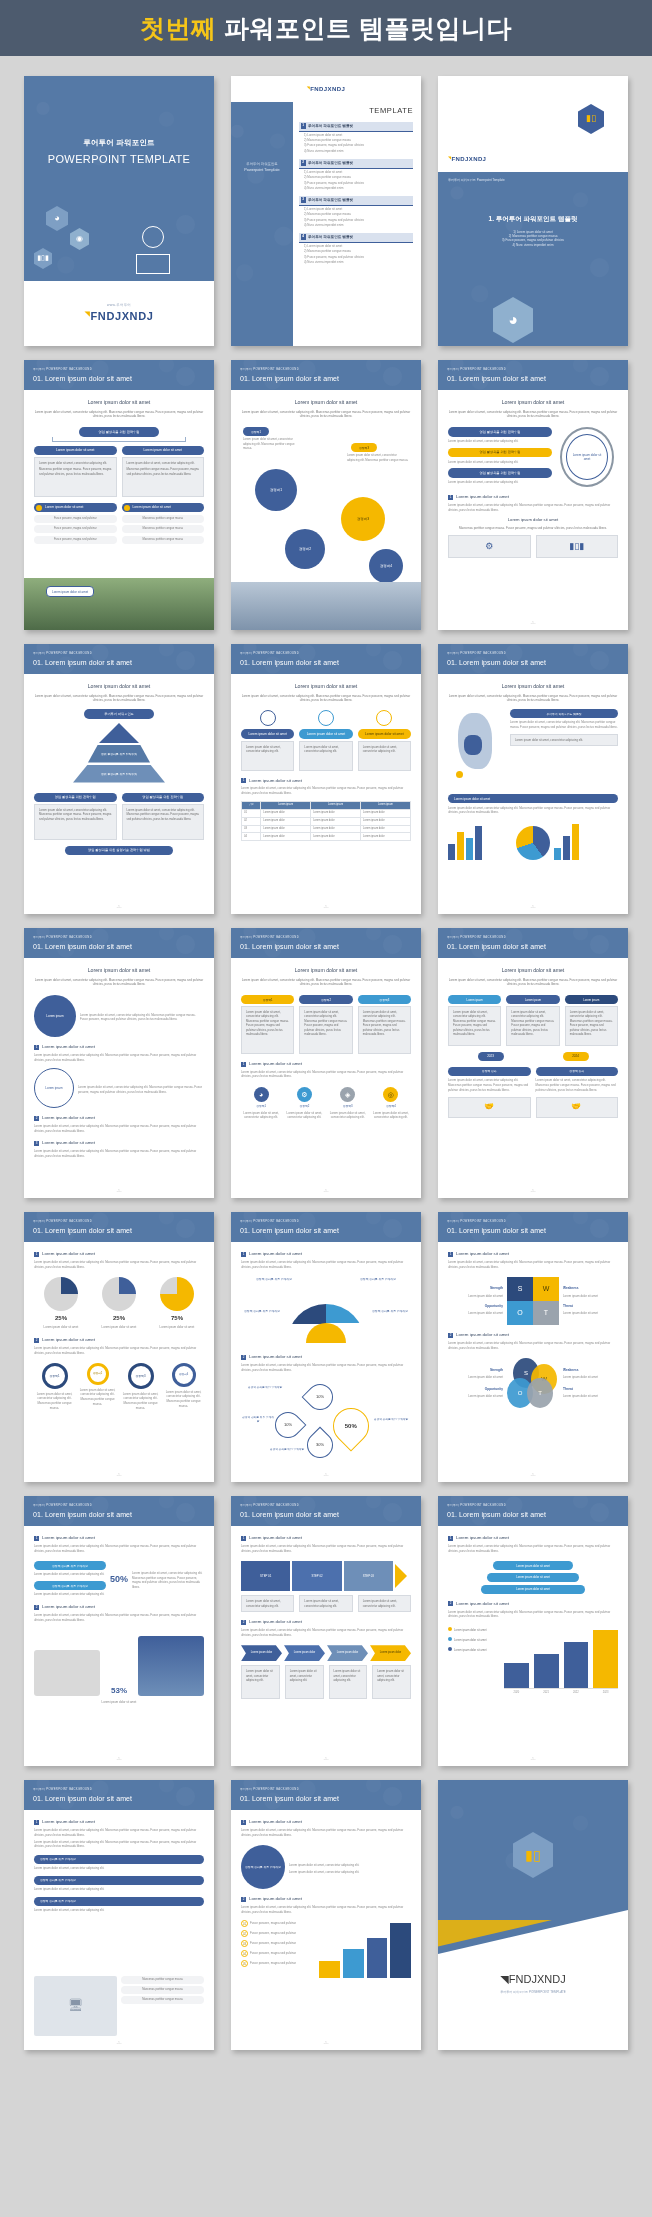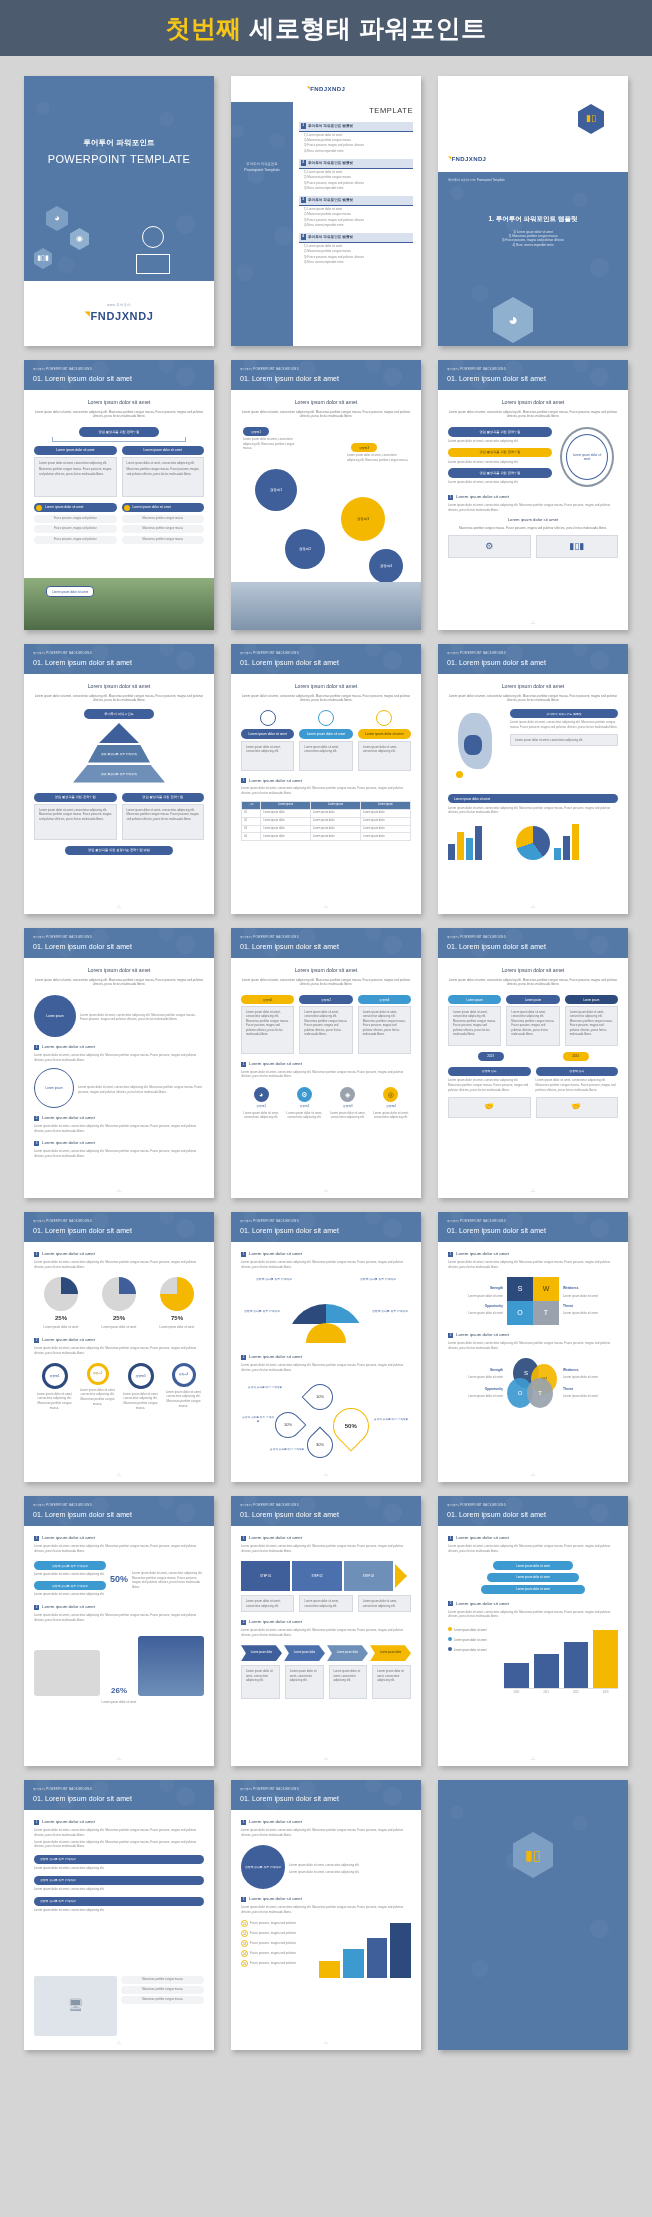--- a/index.html
+++ b/index.html
@@ -113,21 +113,21 @@
   .barcol { background:#3f5f9a; width:7px; }
   .barcol.y{ background:#f5b800; }
   .barcol.l{ background:#3d9ad1; }
 </style>
 </head>
 <body>
 
 <div class="banner">
   <div class="banner-title">
     <span class="hl">첫번째</span>
-    <span class="wt">세로형태 파워포인트</span>
+    <span class="wt">파워포인트 템플릿입니다</span>
   </div>
 </div>
 
 <div class="sheet">
 
   <div class="row">
 
     <div class="slide cover">
       <div class="hexbg"></div>
       <div class="cv-top">
@@ -826,21 +826,21 @@
           <div style="flex:1" class="para">Lorem ipsum dolor sit amet, consectetur adipiscing elit. Maecenas porttitor congue massa. Fusce posuere, magna sed pulvinar ultricies, purus lectus malesuada libero.</div>
         </div>
         <div class="sec-t">
             <span class="sec-num">2</span>
             <span>Lorem ipsum dolor sit amet</span>
           </div>
         <div class="para">Lorem ipsum dolor sit amet, consectetur adipiscing elit. Maecenas porttitor congue massa. Fusce posuere, magna sed pulvinar ultricies, purus lectus malesuada libero.</div>
         <div style="display:flex;align-items:flex-end;gap:4px;margin-top:8px;height:66px">
           <div style="flex:1;height:46px;background:#d9d9d9;border-radius:3px;position:relative"></div>
           <div style="width:30px;text-align:center">
-            <div style="font-size:8px;color:#3f5f9a;font-weight:bold">26%</div>
+            <div style="font-size:8px;color:#3f5f9a;font-weight:bold">53%</div>
           </div>
           <div style="flex:1;height:60px;background:linear-gradient(#3f5f9a,#6e8fb8);border-radius:3px"></div>
         </div>
         <div class="para ctr" style="margin-top:4px">Lorem ipsum dolor sit amet</div>
         <div class="pg">- 1 -</div>
       </div>
     </div>
 
     <div class="slide">
       <div class="s-head">
@@ -1021,15 +1021,23 @@
         </div>
         <div class="pg">- 1 -</div>
       </div>
     </div>
 
     <div class="slide">
       <div class="close-bg">
         <div class="hexbg"></div>
         <div style="position:absolute;left:50%;transform:translateX(-50%);top:52px;width:40px;height:46px;background:#7e9fc4;clip-path:polygon(50% 0%,100% 25%,100% 75%,50% 100%,0% 75%,0% 25%);display:flex;align-items:center;justify-content:center;color:#f5b800;font-size:14px">▮▯</div>
       </div>
+      <div class="close-white">
+        <div style="position:absolute;left:0;top:0;width:100%;height:44px;background:#5579a6;clip-path:polygon(0 0,100% 0,100% 0,0 100%)"></div>
+        <div style="position:absolute;left:0;top:10px;width:100%;height:44px;background:#f5b800;clip-path:polygon(0 0,60% 0,0 60%);opacity:.85"></div>
+        <div style="position:absolute;left:0;right:0;top:62px;text-align:center">
+          <div class="cv-logo" style="font-size:11px"><span class="dot">◥</span><span>FNDJXNDJ</span></div>
+          <div style="font-size:3px;color:#8a9bb5;margin-top:2px">루어투어 파워포인트 POWERPOINT TEMPLATE</div>
+        </div>
+      </div>
     </div>
   </div>
 </div>
 
 </body></html>

